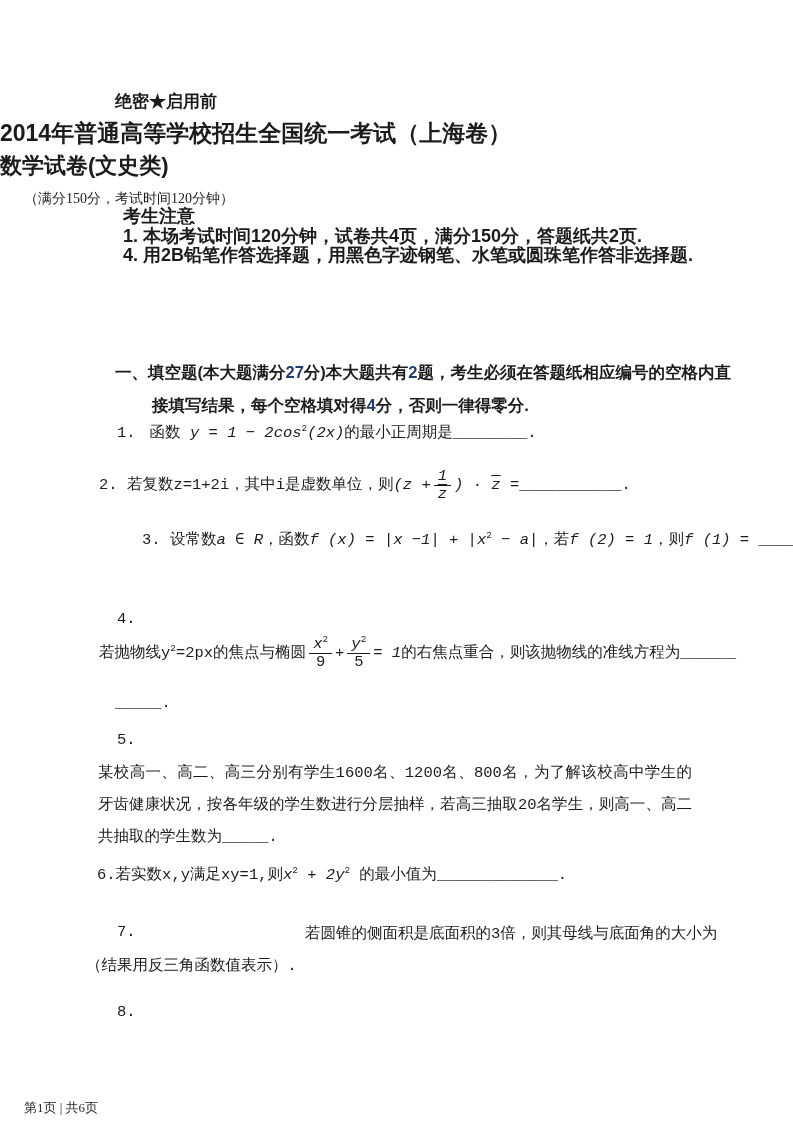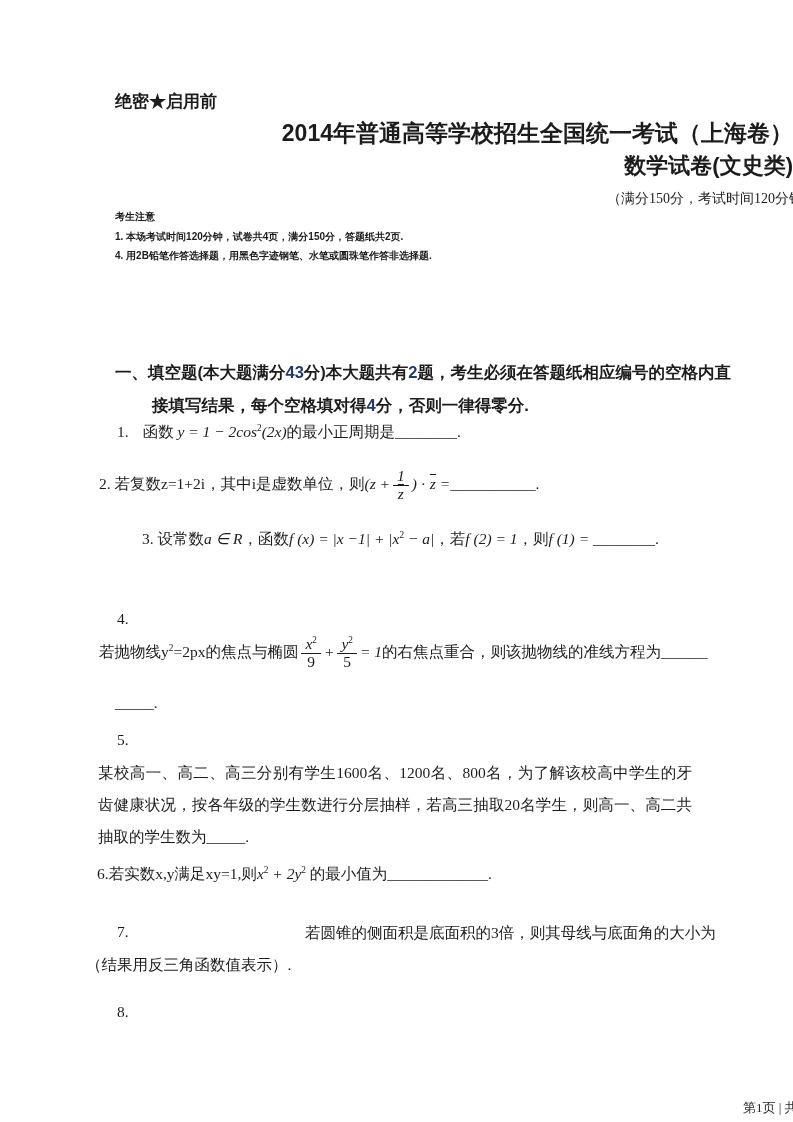--- a/index.html
+++ b/index.html
@@ -1,38 +1,38 @@
 <!DOCTYPE html>
 <html><head>
 <meta charset="utf-8">
 <style>
   html,body{margin:0;padding:0;}
   body{
     width:793px;height:1122px;background:#ffffff;color:#1c1c1c;
     font-family:"Liberation Serif", serif;
     position:relative;overflow:hidden;
   }
-  .abs{position:absolute;}
-  .center{left:0;width:793px;text-align:right;}
+  .abs{position:absolute;font-family:Liberation Mono, monospace;}
+  .center{left:0;width:793px;text-align:left;}
   .hei{font-family:"Liberation Sans", sans-serif;font-weight:bold;}
   .song{font-family:"Liberation Serif", serif;padding-left:24px;}
   .math{font-style:italic;}
   sup.s{font-size:0.6em;line-height:0;}
   .blue{color:#1f3b6e;}
   .bar{text-decoration:overline;}
   .blank{letter-spacing:0;}
   .frac{display:inline-block;vertical-align:middle;text-align:center;line-height:1.08;margin:0 3px;}
   .frac .num{display:block;padding:0 4px;border-bottom:1.3px solid #1c1c1c;}
   .frac .den{display:block;padding:0 4px;}
 
   #secret{left:115px;top:90px;font-size:17px;}
   #title1{top:118px;font-size:23px;}
   #title2{top:151px;font-size:22px;}
   #subtitle{top:190px;font-size:14px;}
-  #notice{left:115px;top:207px;width:578px;font-size:10px;line-height:19.6px;}
+  #notice{left:123px;top:207px;width:578px;font-size:18px;line-height:19.6px;}
   #notice p{margin:0;}
   #section-heading{left:115px;top:356px;width:582px;font-size:16.5px;line-height:33px;
     padding-left:37px;text-indent:-37px;}
   .q{font-size:15.5px;}
   #q1{left:117px;top:422px;white-space:nowrap;}
   #q1 .qnum{margin-right:14px;}
   #q2{left:99px;top:468px;white-space:nowrap;}
   #q3{left:99px;top:529px;white-space:nowrap;margin-left:43px;}
   #q4-num{left:117px;top:610px;}
   #q4-body{left:99px;top:636px;white-space:nowrap;}
@@ -54,21 +54,21 @@
 <div class="abs center hei" id="title2">数学试卷(文史类)</div>
 <div class="abs center song" id="subtitle">（满分150分，考试时间120分钟）</div>
 
 <div class="abs hei" id="notice">
   <p>考生注意</p>
   <p>1. 本场考试时间120分钟，试卷共4页，满分150分，答题纸共2页.</p>
   <p>4. 用2B铅笔作答选择题，用黑色字迹钢笔、水笔或圆珠笔作答非选择题.</p>
 </div>
 
 <div class="abs hei" id="section-heading">
-  <span>一、</span><span>填空题(本大题满分</span><span class="blue">43</span><span>分)本大题共有</span><span class="blue">2</span><span>题，考生必须在答题纸相应编号的空格内直接填写结果，每个空格填对得</span><span class="blue">4</span><span>分，否则一律得零分.</span>
+  <span>一、</span><span>填空题(本大题满分</span><span class="blue">27</span><span>分)本大题共有</span><span class="blue">2</span><span>题，考生必须在答题纸相应编号的空格内直接填写结果，每个空格填对得</span><span class="blue">4</span><span>分，否则一律得零分.</span>
 </div>
 
 <div class="abs q" id="q1">
   <span class="qnum">1.</span><span>函数 </span><span class="math">y = 1 − 2cos</span><sup class="s">2</sup><span class="math">(2x)</span><span>的最小正周期是</span><span class="blank">________</span><span>.</span>
 </div>
 
 <div class="abs q" id="q2">
   <span>2.</span><span> 若复数z=1+2i，其中i是虚数单位，则</span><span class="math">(z +</span><span class="frac"><span class="num math">1</span><span class="den math bar">z</span></span><span class="math">)</span><span> · </span><span class="math bar">z</span><span class="math"> =</span><span class="blank">___________</span><span>.</span>
 </div>
 

